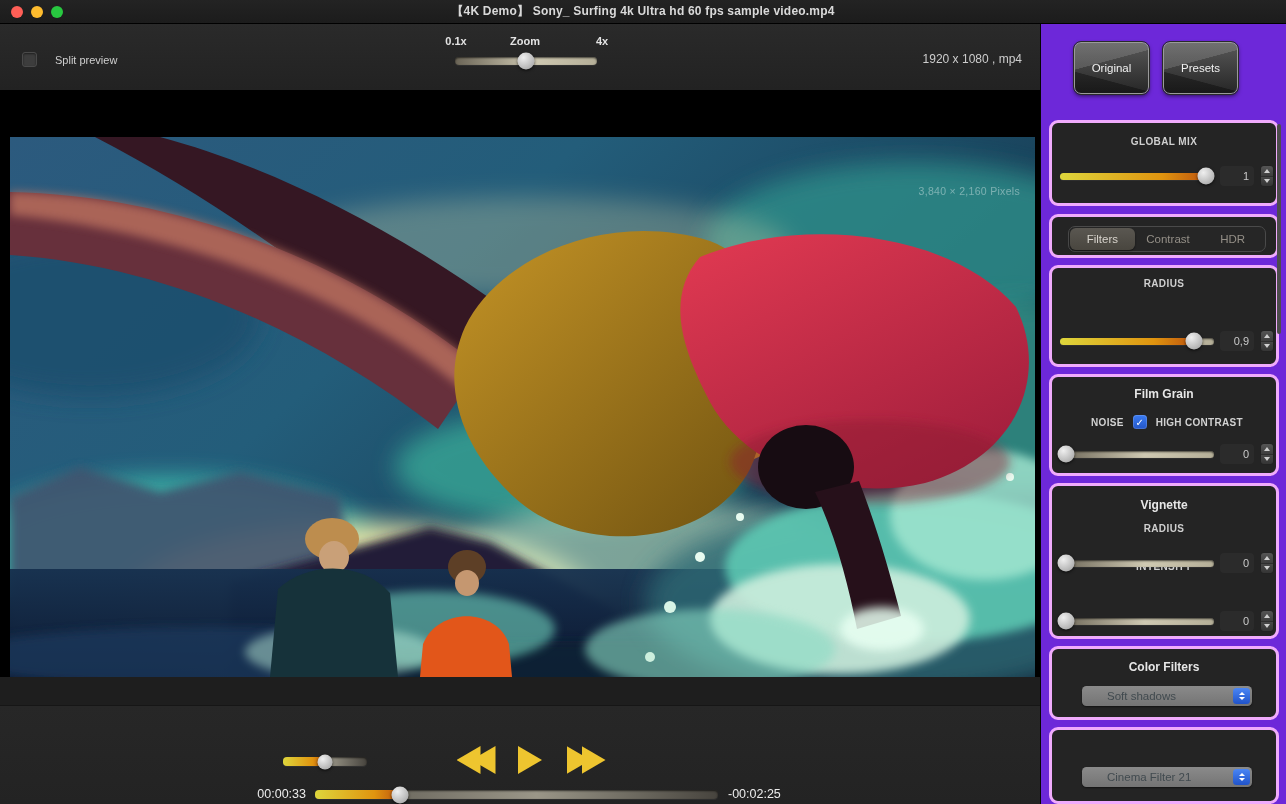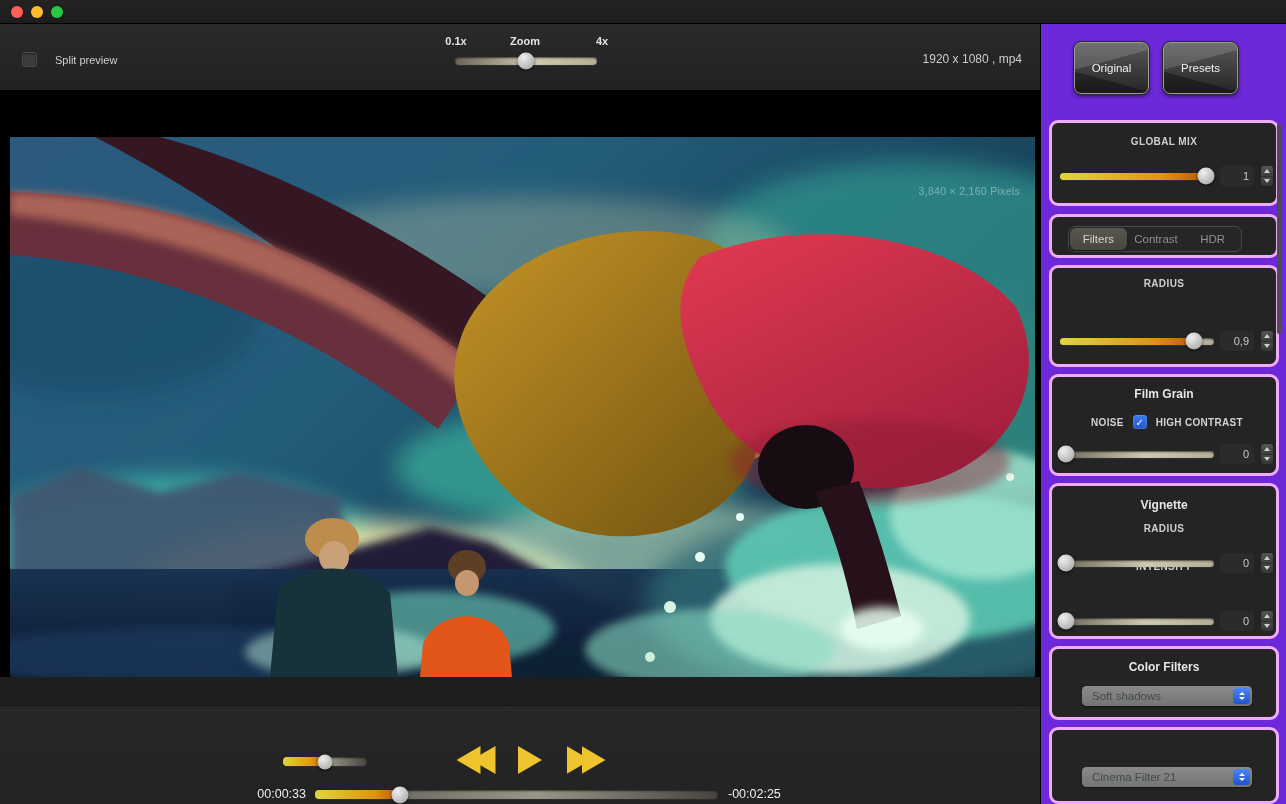--- a/index.html
+++ b/index.html
@@ -96,21 +96,21 @@
   .stepper span + span { border-top:1px solid #2e2e2e; background:linear-gradient(#484848,#353535); }
   .car { width:0; height:0; border-left:3.5px solid transparent; border-right:3.5px solid transparent; }
   .car.up { border-bottom:4px solid #cfcfcf; }
   .car.dn { border-top:4px solid #cfcfcf; }
 
   .card.gmix { top:96px; height:86px; }
   .card.gmix .small { padding-top:13px; }
   .card.gmix .srow { top:42px; }
 
   .card.tabs { top:190px; height:44px; }
-  .seg { position:absolute; left:16px; top:9px; width:174px; height:26px; display:flex;
+  .seg { position:absolute; left:16px; top:9px; width:198px; height:26px; display:flex;
     border:1px solid #4a4a4a; border-radius:7px; background:#262626;text-align:right; }
   .seg .tab { flex:1; display:flex; align-items:center; justify-content:center;
     font-size:11.5px; color:#948f87; }
   .seg .tab.sel { background:linear-gradient(#5a5751,#49463f); border-radius:6px; margin:1px;
     color:#d8d4cd; box-shadow:0 1px 2px rgba(0,0,0,.5); }
 
   .card.crop { top:241px; height:102px; }
   .card.crop .title { padding-top:13px; }
   .card.crop .small { padding-top:10px; }
   .card.crop .srow { top:62px; }
@@ -130,21 +130,21 @@
   .card.vig .small.r1 { padding-top:11px; }
   .card.vig .srow.s1 { top:66px; }
   .card.vig .small.r2 { padding-top:27px; }
   .card.vig .srow.s2 { top:124px; }
 
   .card.cf { top:622px; height:74px; }
   .card.cf .title, .card.cin .title { padding-top:11px; }
   .select { position:absolute; left:30px; top:37px; width:170px; height:20px; border-radius:4.5px;
     background:linear-gradient(#8a8a8a,#747474); display:flex; align-items:center;
     box-shadow:0 1px 2px rgba(0,0,0,.5); }
-  .select .sval { flex:1; padding-left:10px; font-size:11.5px; color:#414a4f; }
+  .select .sval { flex:1; padding-left:25px; font-size:11.5px; color:#414a4f; }
   .select .cap { width:17px; height:16px; margin-right:2px; border-radius:3.5px;
     background:linear-gradient(#4a86f5,#2053c9); display:flex; flex-direction:column;
     align-items:center; justify-content:center; gap:2px; }
   .cap .c { width:0; height:0; border-left:3px solid transparent; border-right:3px solid transparent; }
   .cap .c.up { border-bottom:3.5px solid #fff; }
   .cap .c.dn { border-top:3.5px solid #fff; }
 
   .card.cin { top:703px; height:77px; }
 
   .sb-scroll { position:absolute; right:5px; top:100px; width:4px; height:210px;
@@ -154,20 +154,21 @@
 <body>
 
 <div class="window">
 
   <div class="titlebar">
     <div class="traffic">
       <span class="light" style="background:#ff5f57"></span>
       <span class="light" style="background:#febc2e"></span>
       <span class="light" style="background:#28c840"></span>
     </div>
+    <span class="win-title">【4K Demo】 Sony_ Surfing 4k Ultra hd 60 fps sample video.mp4</span>
   </div>
 
   <div class="left">
 
     <div class="toolbar">
       <span class="chk"></span>
       <span class="split-label">Split preview</span>
       <span class="zlbl min">0.1x</span>
       <span class="zlbl mid">Zoom</span>
       <span class="zlbl max">4x</span>

